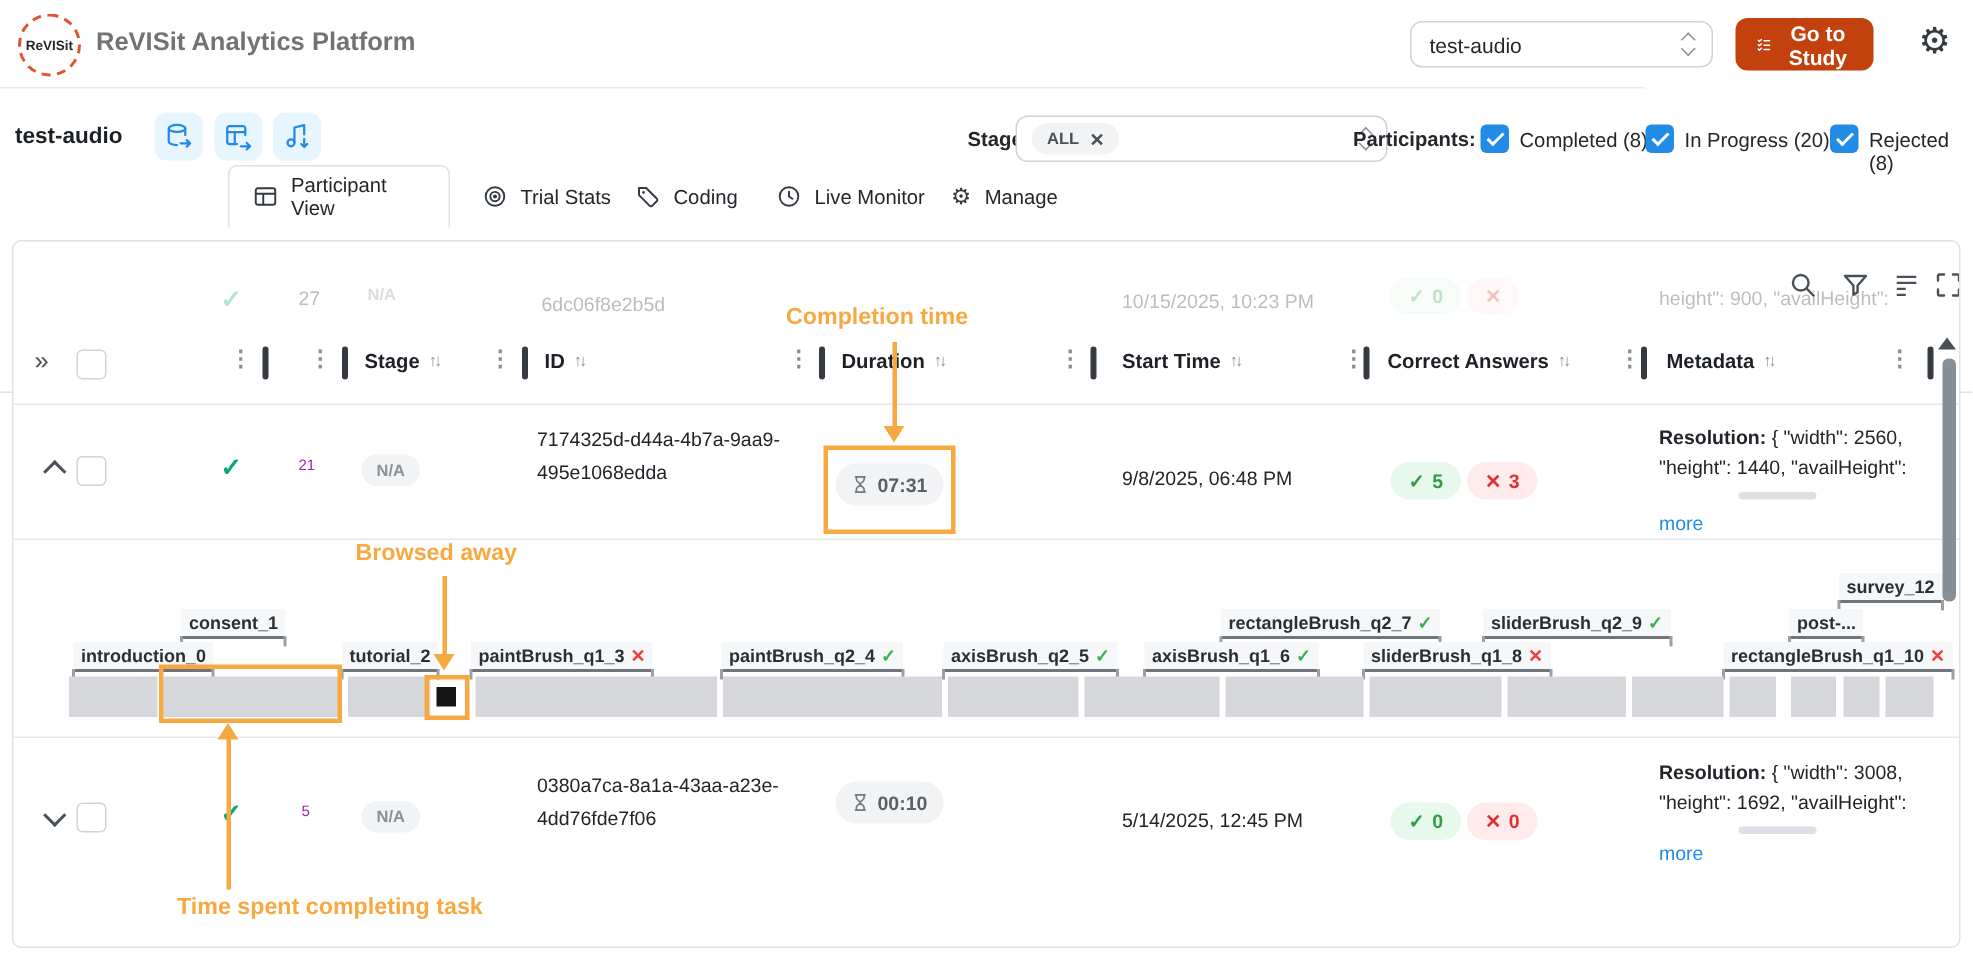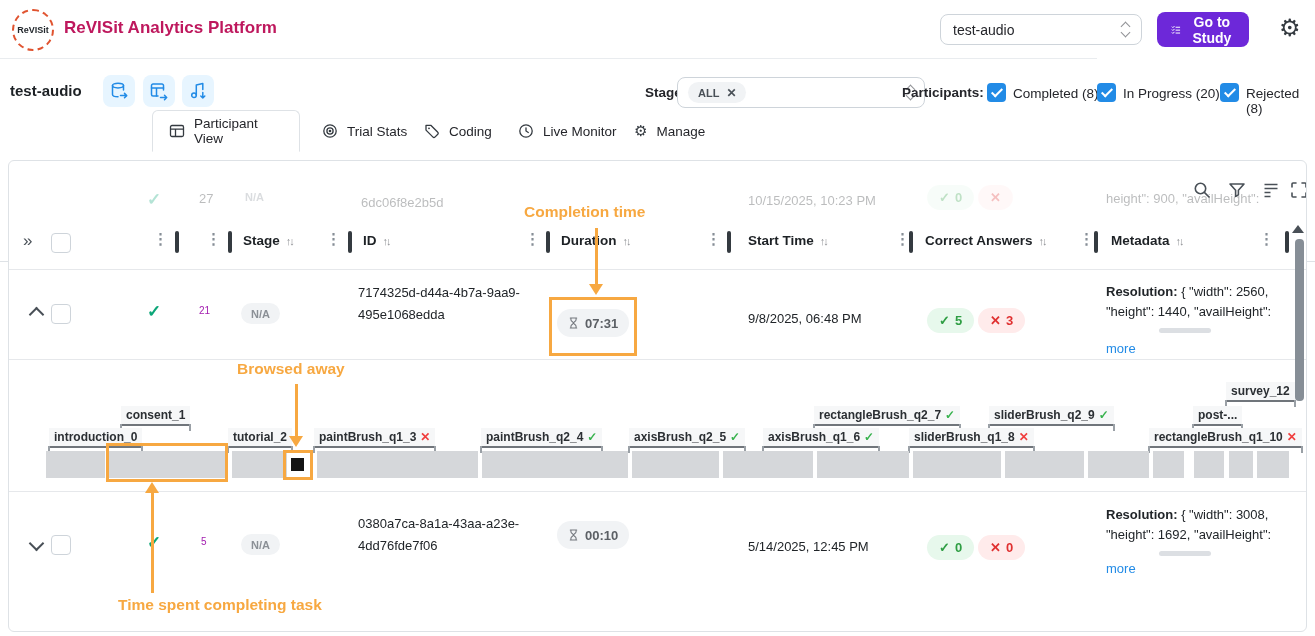--- a/index.html
+++ b/index.html
@@ -3,28 +3,28 @@
 <meta charset="utf-8">
 <style>
   html,body{margin:0;padding:0;}
   body{width:1315px;height:636px;position:relative;background:#fff;overflow:hidden;
        font-family:"Liberation Sans",sans-serif;color:#212529;-webkit-font-smoothing:antialiased;}
 
   
   #app-header{position:absolute;left:0;top:0;width:1097px;height:58px;border-bottom:1px solid #e9ecef;background:#fff;}
   .logo{position:absolute;left:12px;top:9px;width:38px;height:38px;border:2px dashed #e0532f;border-radius:50%;
         display:flex;align-items:center;justify-content:center;font-size:9px;font-weight:700;color:#24292e;}
-  .app-title{position:absolute;left:64px;top:18px;font-size:17px;font-weight:700;color:#be185d;}
+  .app-title{position:absolute;left:64px;top:18px;font-size:17px;font-weight:700;color:#737373;}
   .hdr-select{position:absolute;left:940px;top:14px;width:202px;height:31px;border:1px solid #ced4da;border-radius:8px;
         background:#fff;display:flex;align-items:center;padding:0 12px;font-size:14px;color:#25262b;box-sizing:border-box;}
   .updown{margin-left:auto;display:flex;flex-direction:column;gap:1px;}
   .updown i{width:6px;height:6px;border-left:1.6px solid #909296;border-bottom:1.6px solid #909296;display:block;}
   .updown i.u{transform:rotate(135deg);}
   .updown i.d{transform:rotate(-45deg);margin-top:-2px;}
-  .go-btn{position:absolute;left:1157px;top:12px;height:35px;padding:0 14px;background:#6d28d9;color:#fff;border:none;
+  .go-btn{position:absolute;left:1157px;top:12px;height:35px;padding:0 14px;background:#c2410c;color:#fff;border:none;
         border-radius:8px;font-size:14px;font-weight:700;display:flex;align-items:center;gap:8px;cursor:pointer;
         font-family:"Liberation Sans",sans-serif;}
   .gear-glyph{position:absolute;left:1279px;top:14px;font-size:24px;color:#343a40;line-height:28px;cursor:pointer;}
   .gear-glyph::before{content:"⚙";}
 
   
   .study-name{position:absolute;left:10px;top:82px;font-size:15px;font-weight:700;color:#1d2125;}
   .icon-btn{position:absolute;top:75px;width:32px;height:32px;background:#e7f5ff;border-radius:8px;
         display:flex;align-items:center;justify-content:center;cursor:pointer;}
   .stage-label{position:absolute;left:645px;top:85px;font-size:13.5px;font-weight:700;color:#25262b;}

